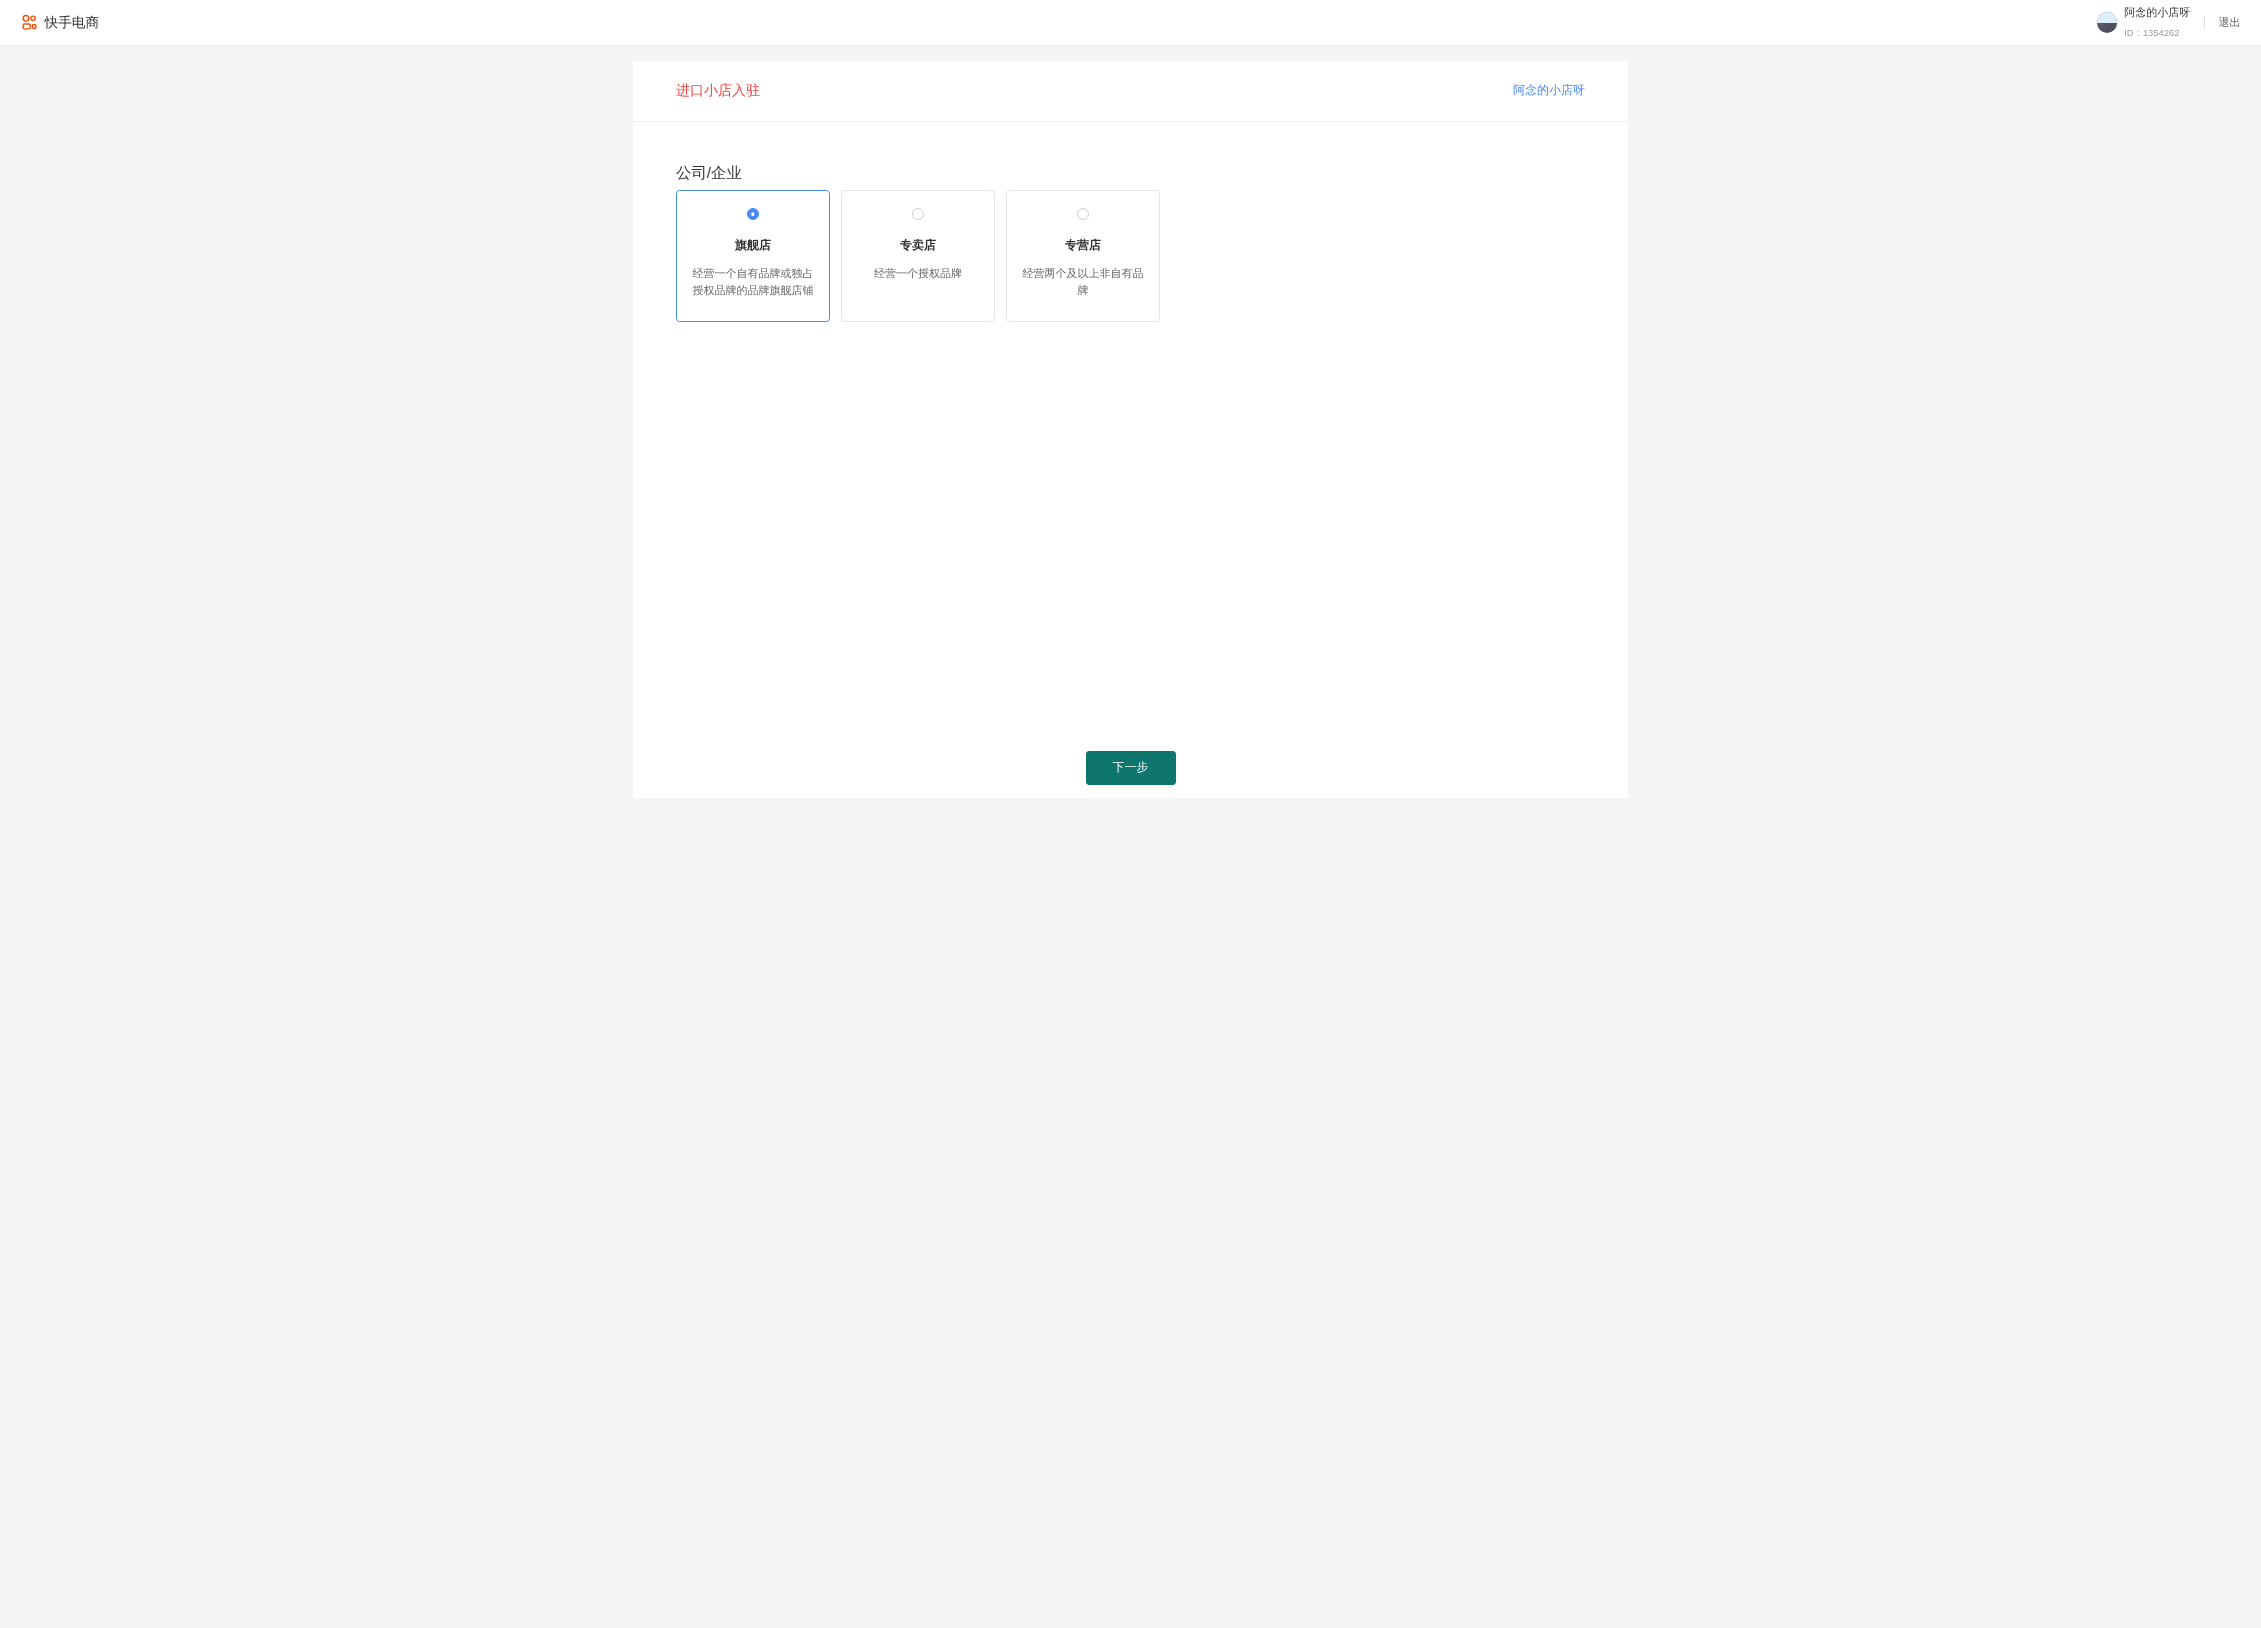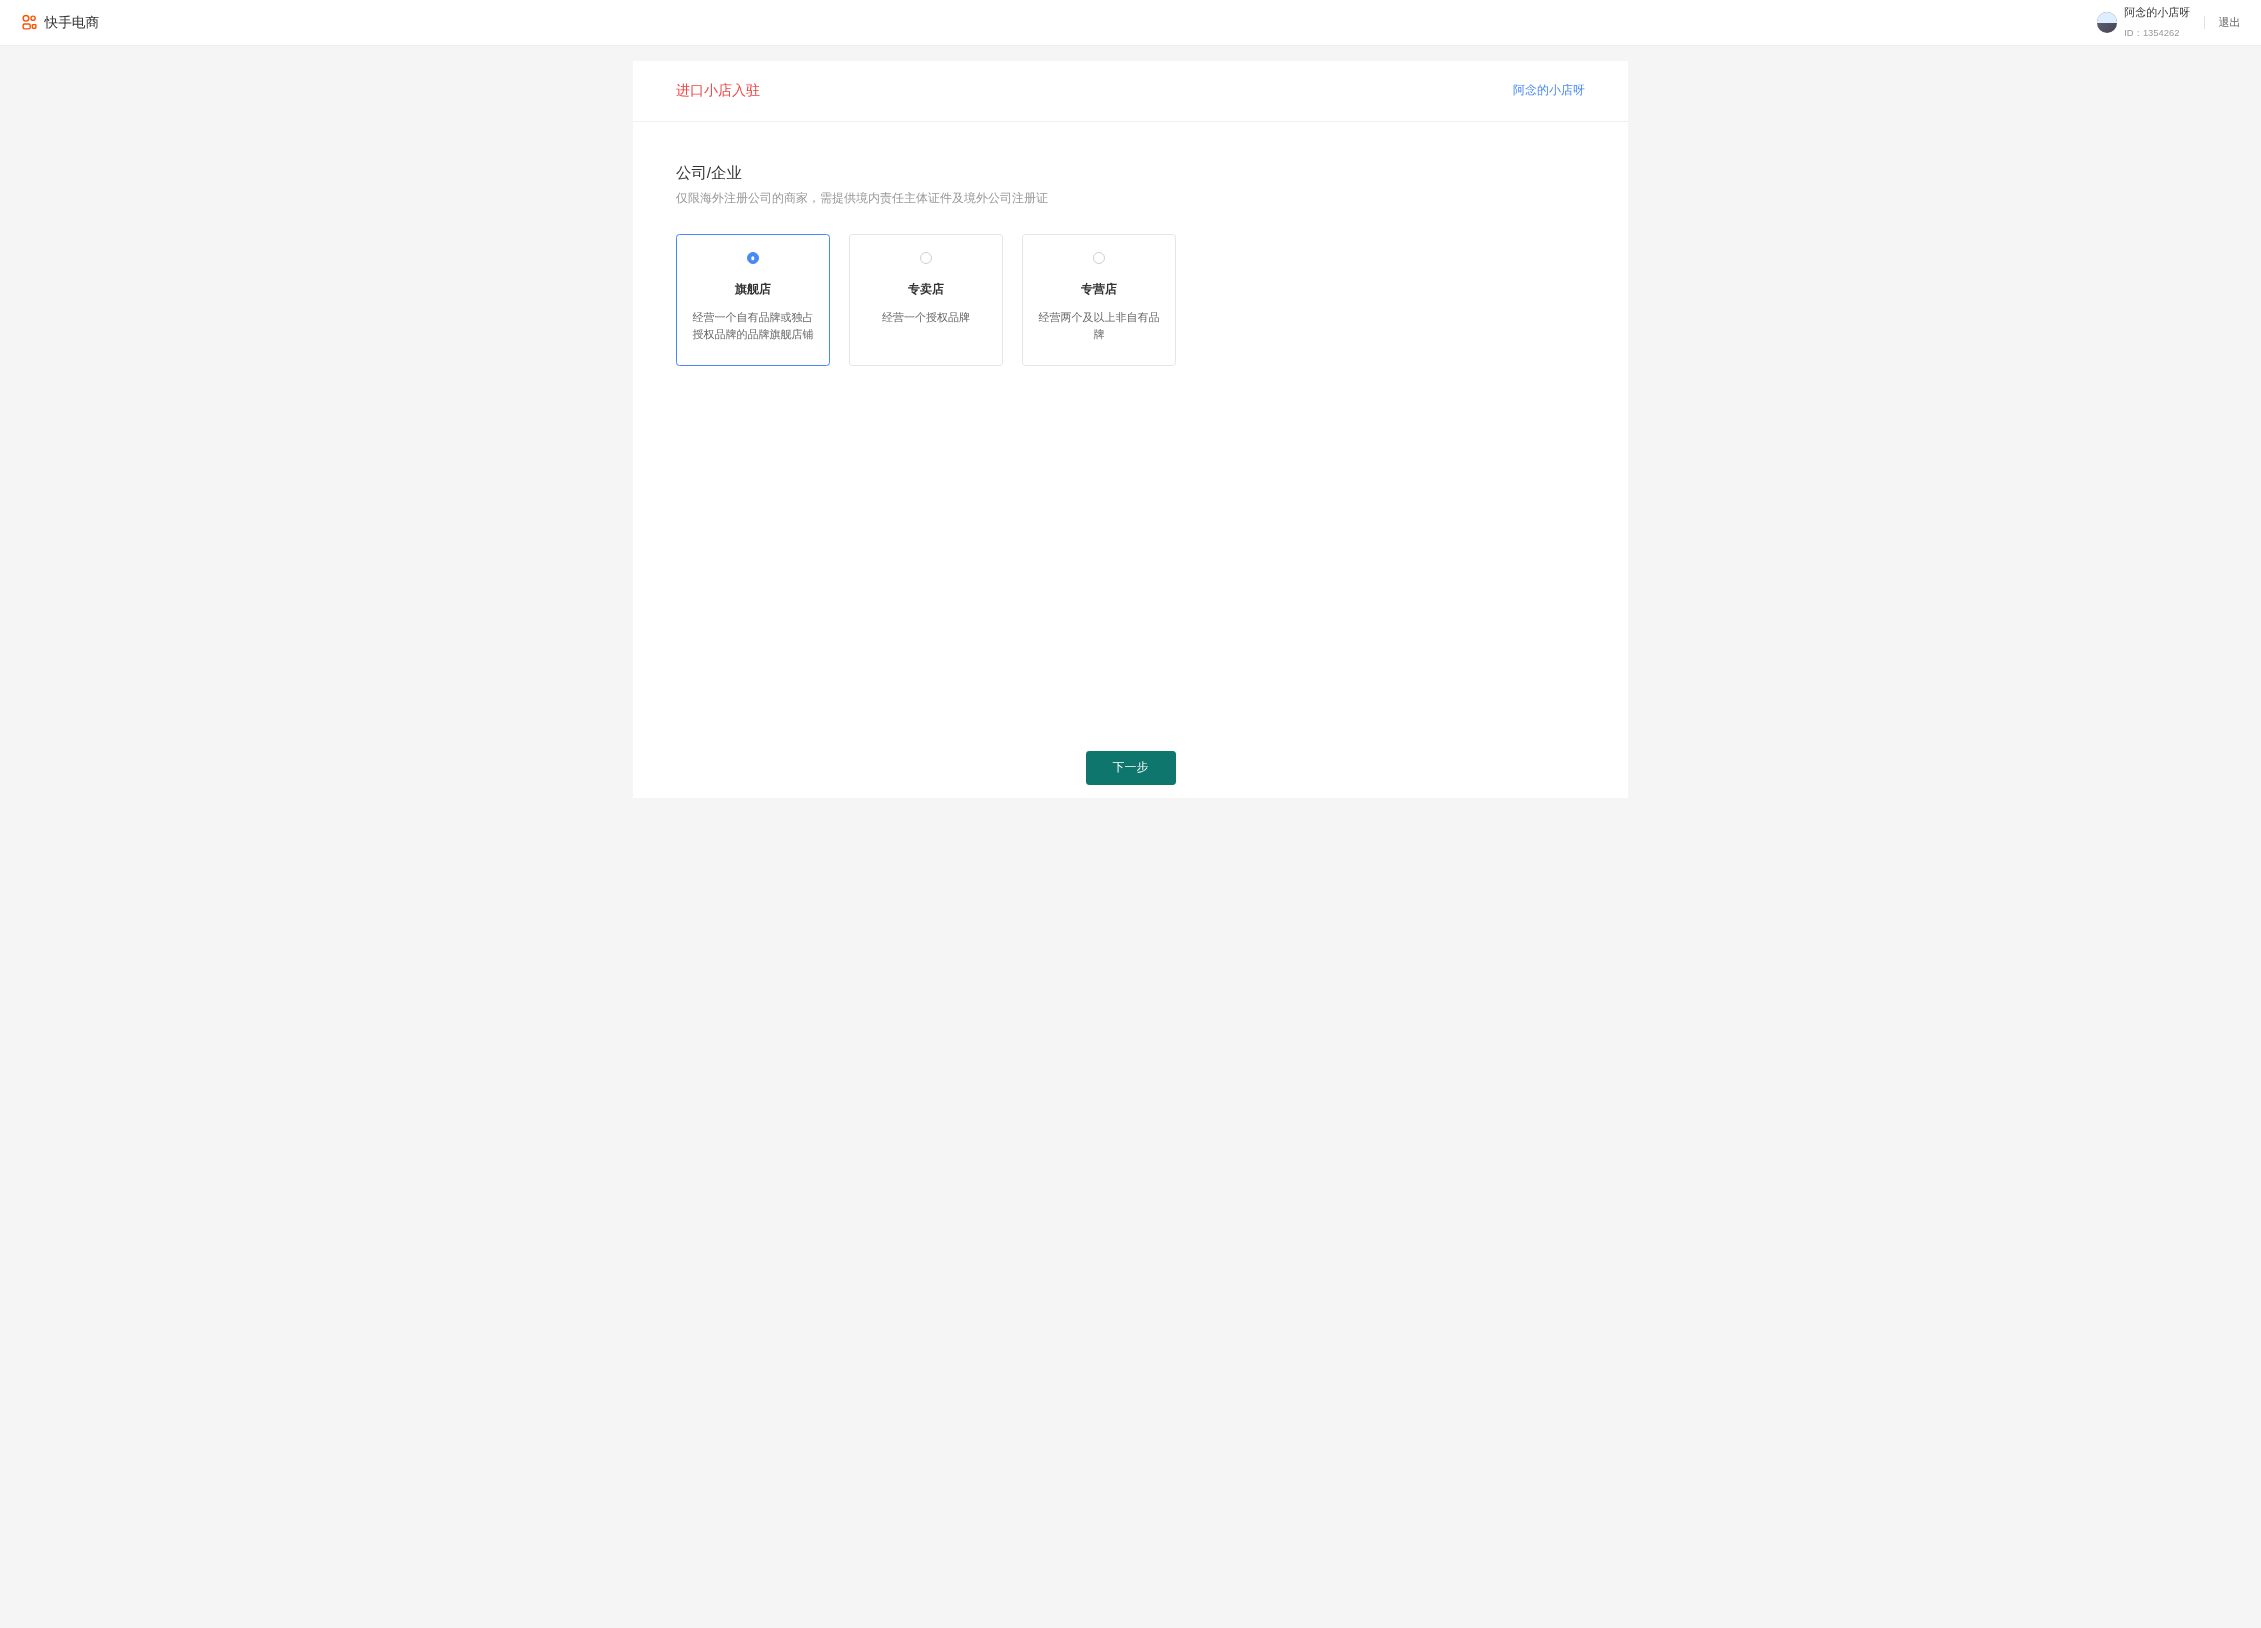--- a/index.html
+++ b/index.html
@@ -122,21 +122,21 @@
       color: #333;
       margin-bottom: 6.9px;
     }
     .section-desc {
       font-size: 12px;
       color: #999;
       margin-bottom: 27px;
     }
     .options {
       display: flex;
-      gap: 19px;
+      gap: 11px;
     }
     .option-card {
       width: 154px;
       border: 0.9px solid #e5e5e5;
       border-radius: 3.4px;
       padding: 17px 13.7px 20.6px;
       text-align: center;
       cursor: pointer;
       transition: border-color 0.2s;
     }
@@ -221,21 +221,20 @@
 </div>
 
 <div class="main-container">
   <div class="page-header">
     <span class="page-title">进口小店入驻</span>
     <span class="help-link">阿念的小店呀</span>
   </div>
 
   <div class="content">
     <div class="section-title">公司/企业</div>
-    <div class="section-desc">仅限海外注册公司的商家，需提供境内责任主体证件及境外公司注册证</div>
 
     <div class="options">
       <div class="option-card selected">
         <div class="radio"></div>
         <div class="option-title">旗舰店</div>
         <div class="option-desc">经营一个自有品牌或独占授权品牌的品牌旗舰店铺</div>
       </div>
       <div class="option-card">
         <div class="radio"></div>
         <div class="option-title">专卖店</div>

